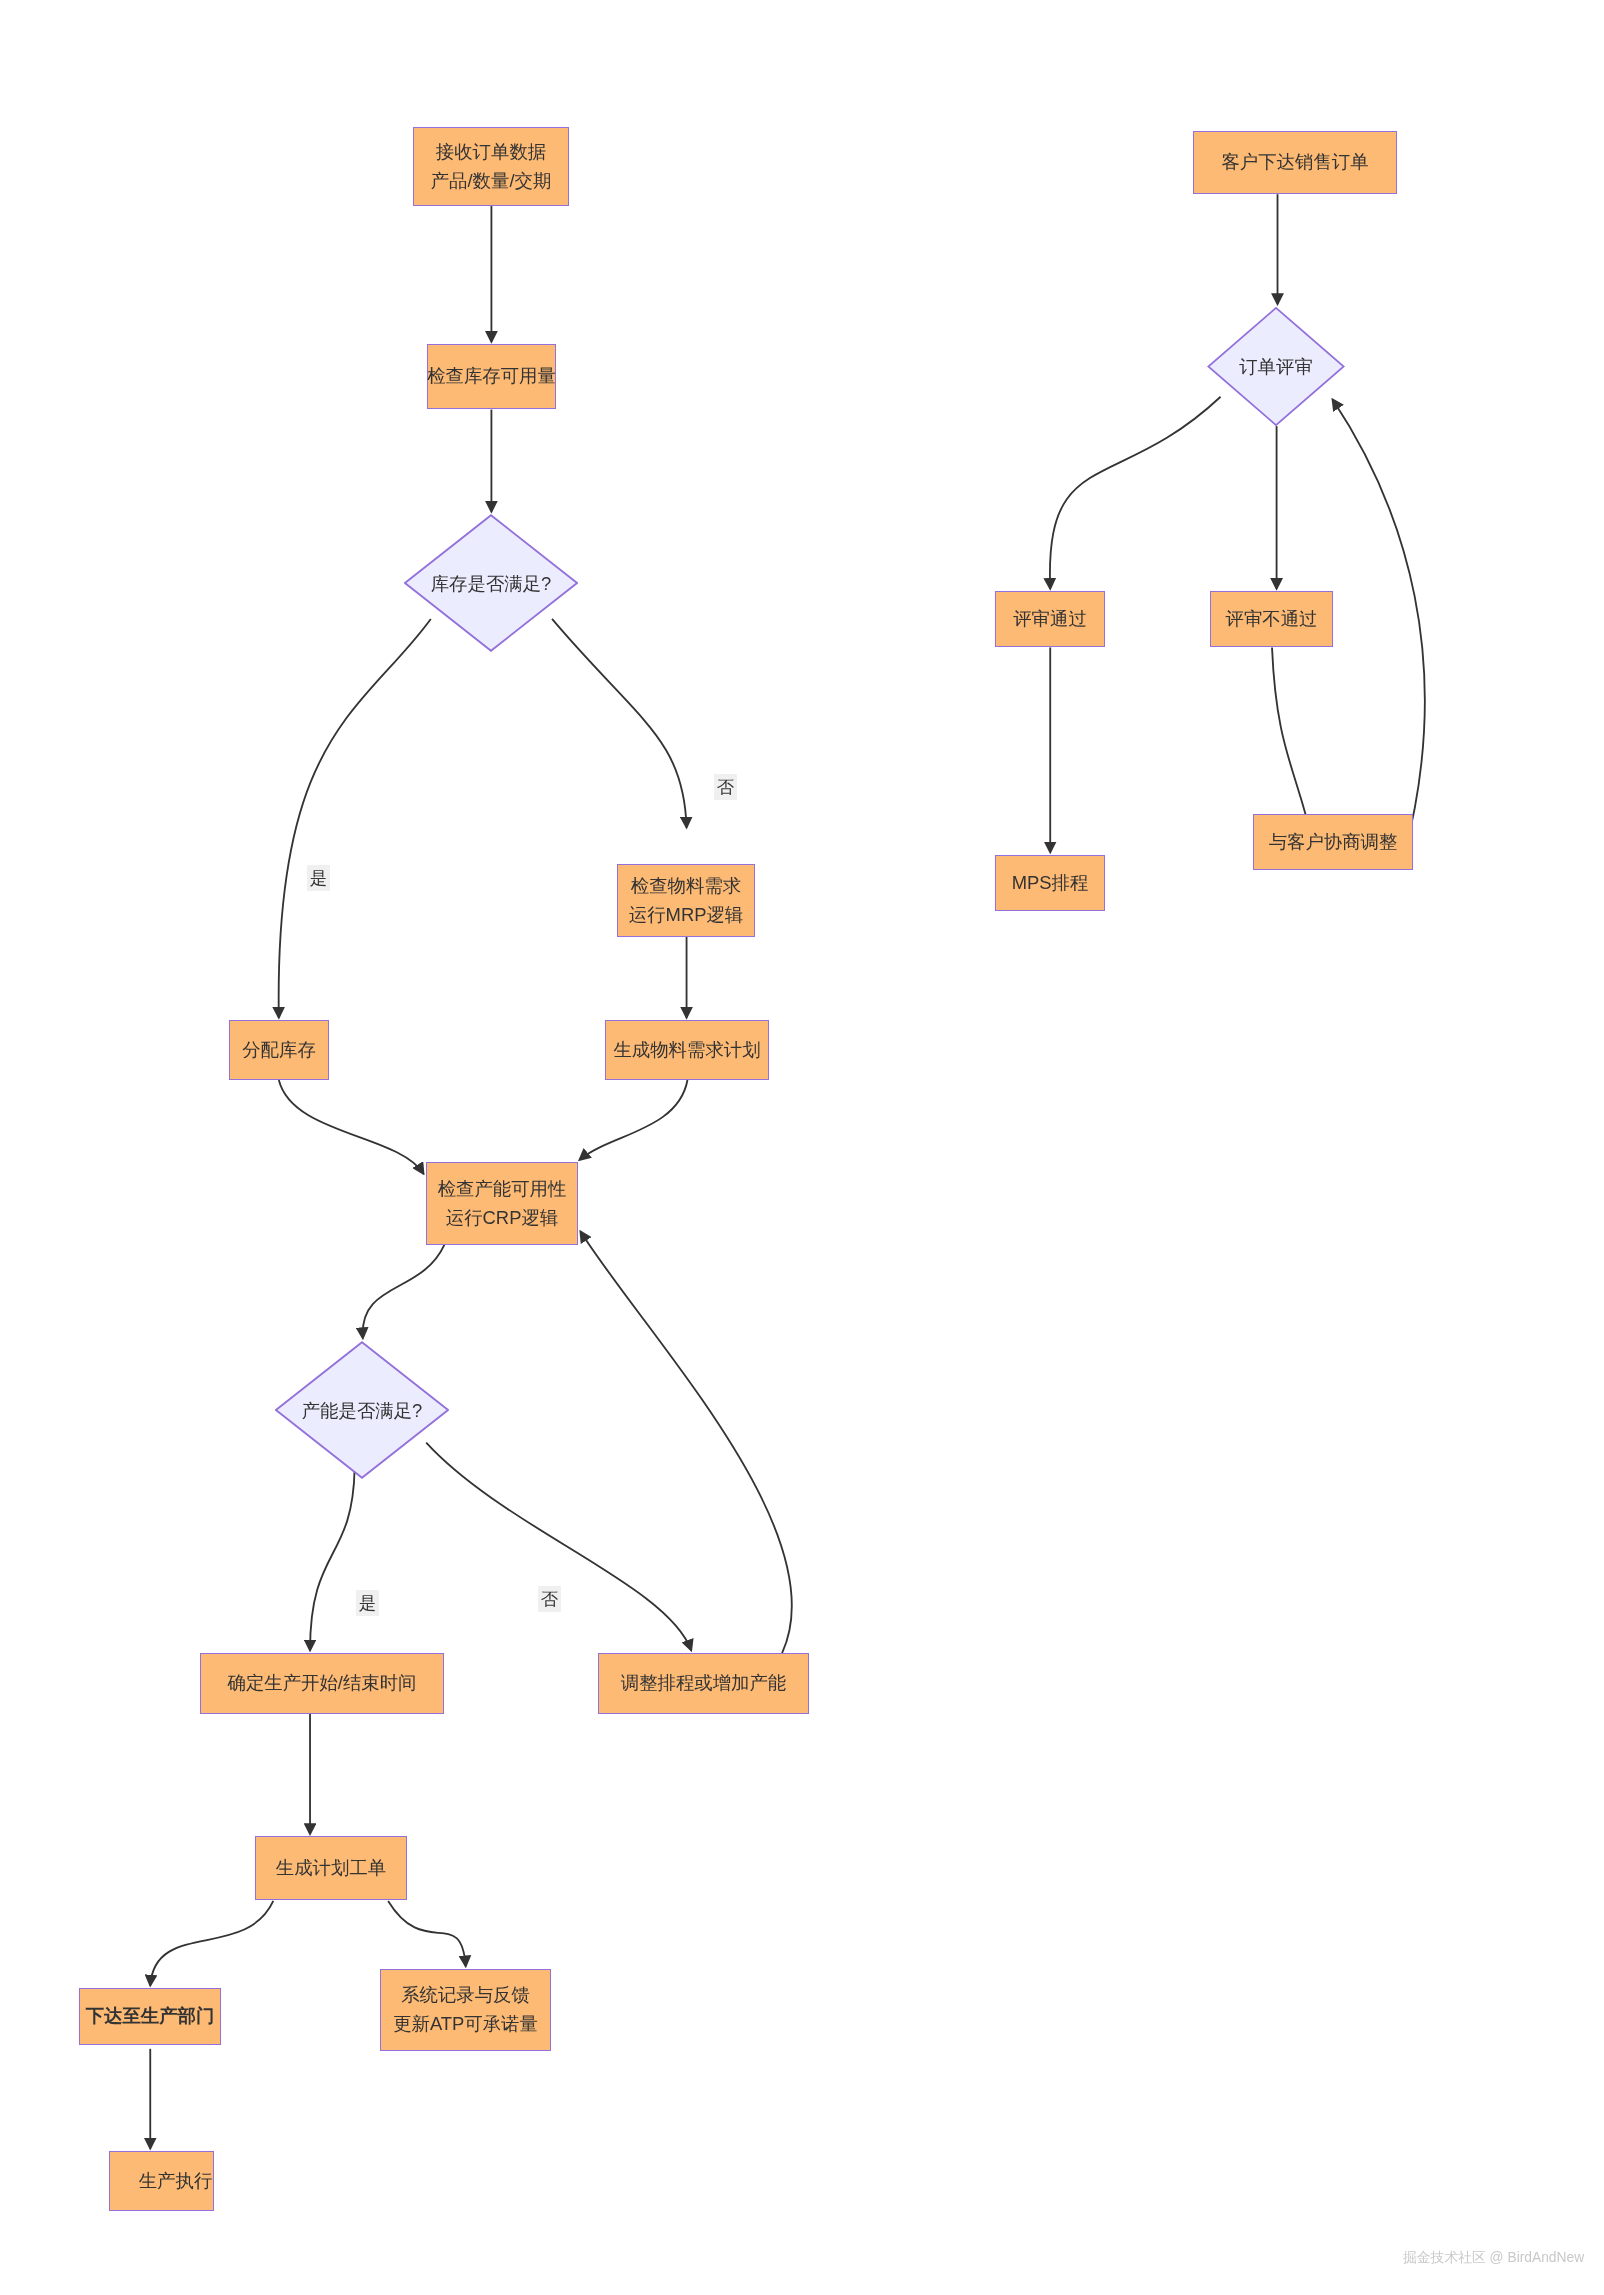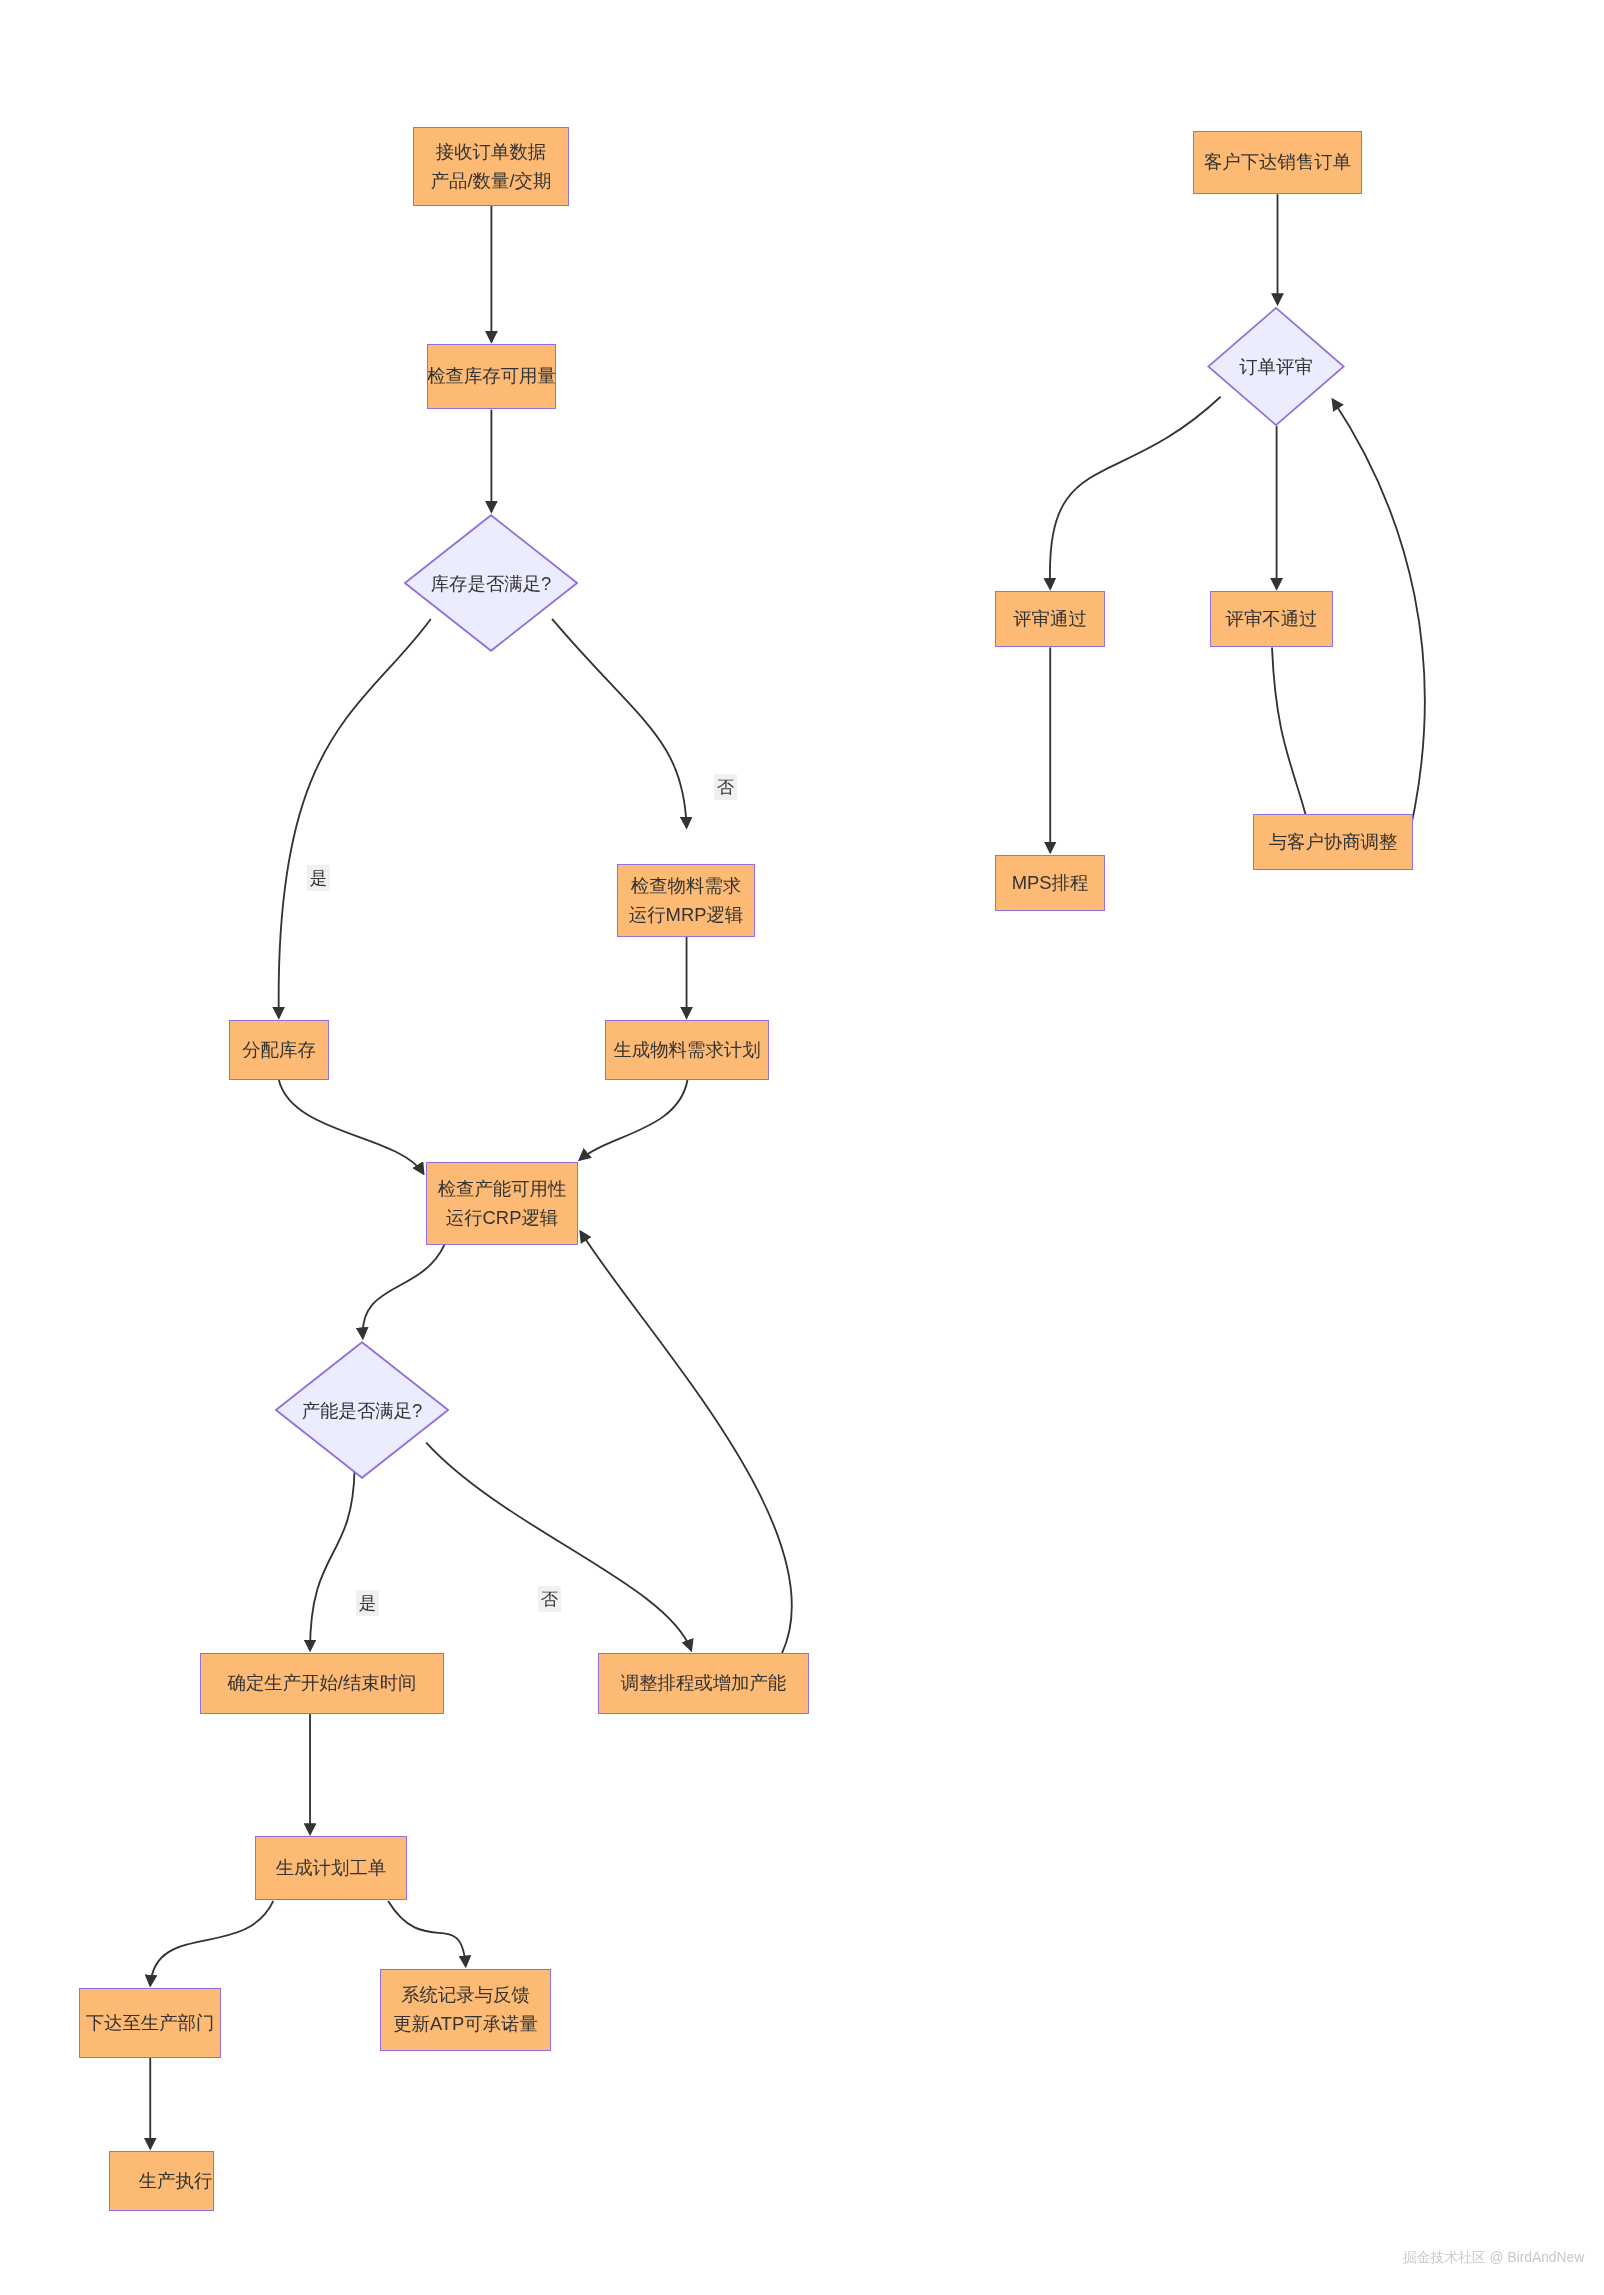--- a/index.html
+++ b/index.html
@@ -168,31 +168,31 @@
       </div>
       <div class="node" style="left: 200px; top: 1653px; width: 244px; height: 61px;">
         <span class="line">确定生产开始/结束时间</span>
       </div>
       <div class="node" style="left: 598px; top: 1653px; width: 211px; height: 61px;">
         <span class="line">调整排程或增加产能</span>
       </div>
       <div class="node" style="left: 255px; top: 1836px; width: 152px; height: 64px;">
         <span class="line">生成计划工单</span>
       </div>
-      <div class="node" style="left: 79px; top: 1988px; width: 142px; height: 70px;">
+      <div class="node" style="left: 79px; top: 1988px; width: 142px; height: 57px; font-weight: bold;">
         <span class="line">下达至生产部门</span>
       </div>
       <div class="node" style="left: 380px; top: 1969px; width: 171px; height: 82px;">
         <span class="line">系统记录与反馈</span>
         <span class="line">更新ATP可承诺量</span>
       </div>
       <div class="node" style="left: 109px; top: 2151px; width: 105px; height: 60px; padding-left: 28px;">
         <span class="line">生产执行</span>
       </div>
-      <div class="node" style="left: 1193px; top: 131px; width: 169px; height: 63px;">
+      <div class="node" style="left: 1193px; top: 131px; width: 204px; height: 63px;">
         <span class="line">客户下达销售订单</span>
       </div>
       <div class="diamond" style="left: 1207px; top: 307px; width: 138px; height: 119px;">
         <svg class="shape" viewBox="0 0 300 260">
           <polygon points="150,2 298,130 150,258 2,130" fill="#ececff" stroke="#9370db" stroke-width="4"></polygon>
         </svg>
         <div class="dlabel">订单评审</div>
       </div>
       <div class="node" style="left: 995px; top: 591px; width: 110px; height: 56px;">
         <span class="line">评审通过</span>

